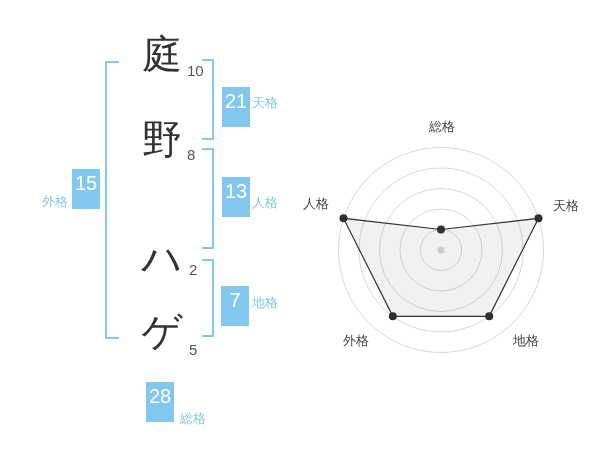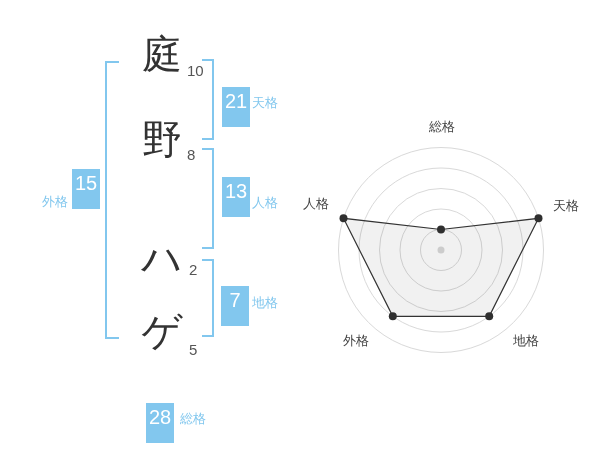--- a/index.html
+++ b/index.html
@@ -60,21 +60,21 @@
 
   <div class="badge" style="left:222px; top:177px;">13</div>
   <div class="badge-label" style="left:252px; top:196px;">人格</div>
 
   <div class="badge" style="left:221px; top:286px;">7</div>
   <div class="badge-label" style="left:252px; top:296px;">地格</div>
 
   <div class="badge" style="left:72px; top:169px;">15</div>
   <div class="badge-label right-align" style="left:36px; top:195px;">外格</div>
 
-  <div class="badge" style="left:146px; top:403px;">28</div>
+  <div class="badge" style="left:146px; top:382px;">28</div>
   <div class="badge-label" style="left:180px; top:412px;">総格</div>
 
   <svg class="radar" width="600" height="470" viewBox="0 0 600 470">
       <circle cx="441" cy="250" r="20.5" fill="none" stroke="#d9d9d9" stroke-width="1"></circle>
       <circle cx="441" cy="250" r="41" fill="none" stroke="#d9d9d9" stroke-width="1"></circle>
       <circle cx="441" cy="250" r="61.5" fill="none" stroke="#d9d9d9" stroke-width="1"></circle>
       <circle cx="441" cy="250" r="82" fill="none" stroke="#d9d9d9" stroke-width="1"></circle>
       <circle cx="441" cy="250" r="102.5" fill="none" stroke="#d9d9d9" stroke-width="1"></circle>
       <polygon points="441.0,229.5 538.5,218.3 489.2,316.3 392.8,316.3 343.5,218.3" fill="rgba(0,0,0,0.055)" stroke="#333333" stroke-width="1.2"></polygon>
       <circle cx="441" cy="250" r="3.5" fill="#cccccc"></circle>

